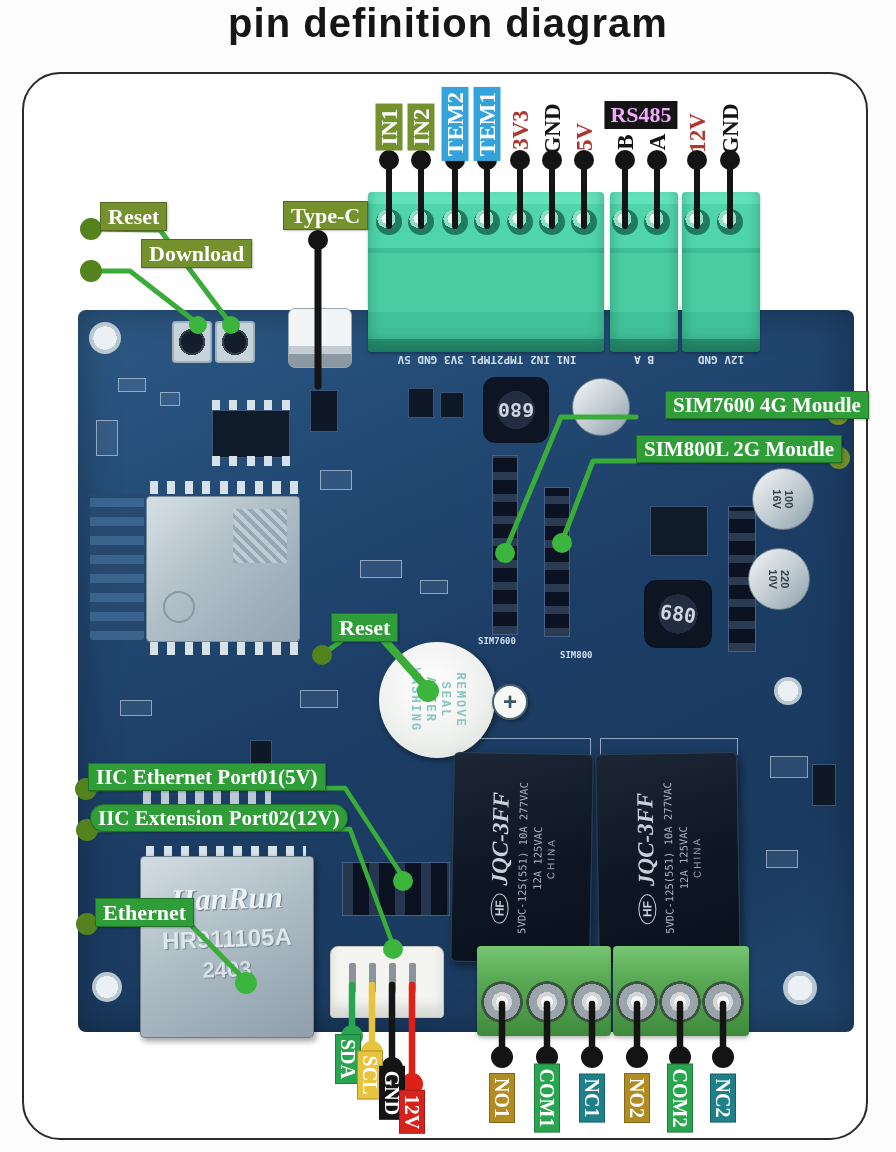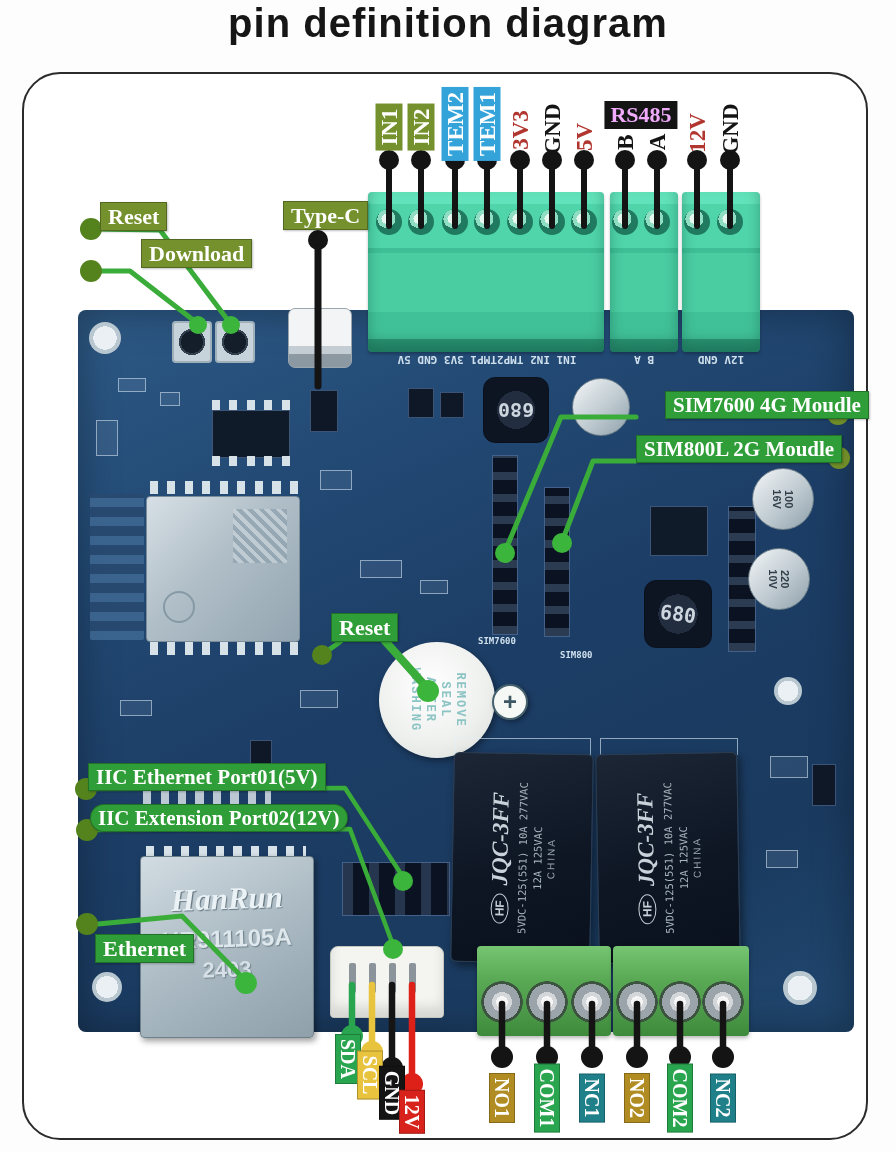--- a/index.html
+++ b/index.html
@@ -386,21 +386,21 @@
 <div class="rs485" style="left:641px;top:115px;">RS485</div>
 
 <div class="lbl olive" style="left:100px;top:202px;">Reset</div>
 <div class="lbl olive" style="left:97px;top:239px;margin-left:44px;">Download</div>
 <div class="lbl olive" style="left:283px;top:201px;">Type-C</div>
 <div class="lbl green" style="left:665px;top:391px;font-size:21px;">SIM7600 4G Moudle</div>
 <div class="lbl green" style="left:636px;top:435px;font-size:21px;">SIM800L 2G Moudle</div>
 <div class="lbl green" style="left:331px;top:613px;">Reset</div>
 <div class="lbl green" style="left:88px;top:763px;font-size:21px;">IIC Ethernet Port01(5V)</div>
 <div class="lbl green" style="left:90px;top:804px;font-size:21px;border-radius:14px;">IIC Extension Port02(12V)</div>
-<div class="lbl green" style="left:95px;top:934px;">Ethernet</div>
+<div class="lbl green" style="left:95px;top:898px;">Ethernet</div>
 
 <div class="vpin vbot pb-green" style="left:348px;top:1059px;">SDA</div>
 <div class="vpin vbot pb-yellow" style="left:370px;top:1075px;">SCL</div>
 <div class="vpin vbot pb-black" style="left:392px;top:1093px;">GND</div>
 <div class="vpin vbot pb-red" style="left:412px;top:1112px;">12V</div>
 
 <div class="vpin vbot pb-gold" style="left:502px;top:1098px;">NO1</div>
 <div class="vpin vbot pb-green" style="left:547px;top:1098px;">COM1</div>
 <div class="vpin vbot pb-teal" style="left:592px;top:1098px;">NC1</div>
 <div class="vpin vbot pb-gold" style="left:637px;top:1098px;">NO2</div>

